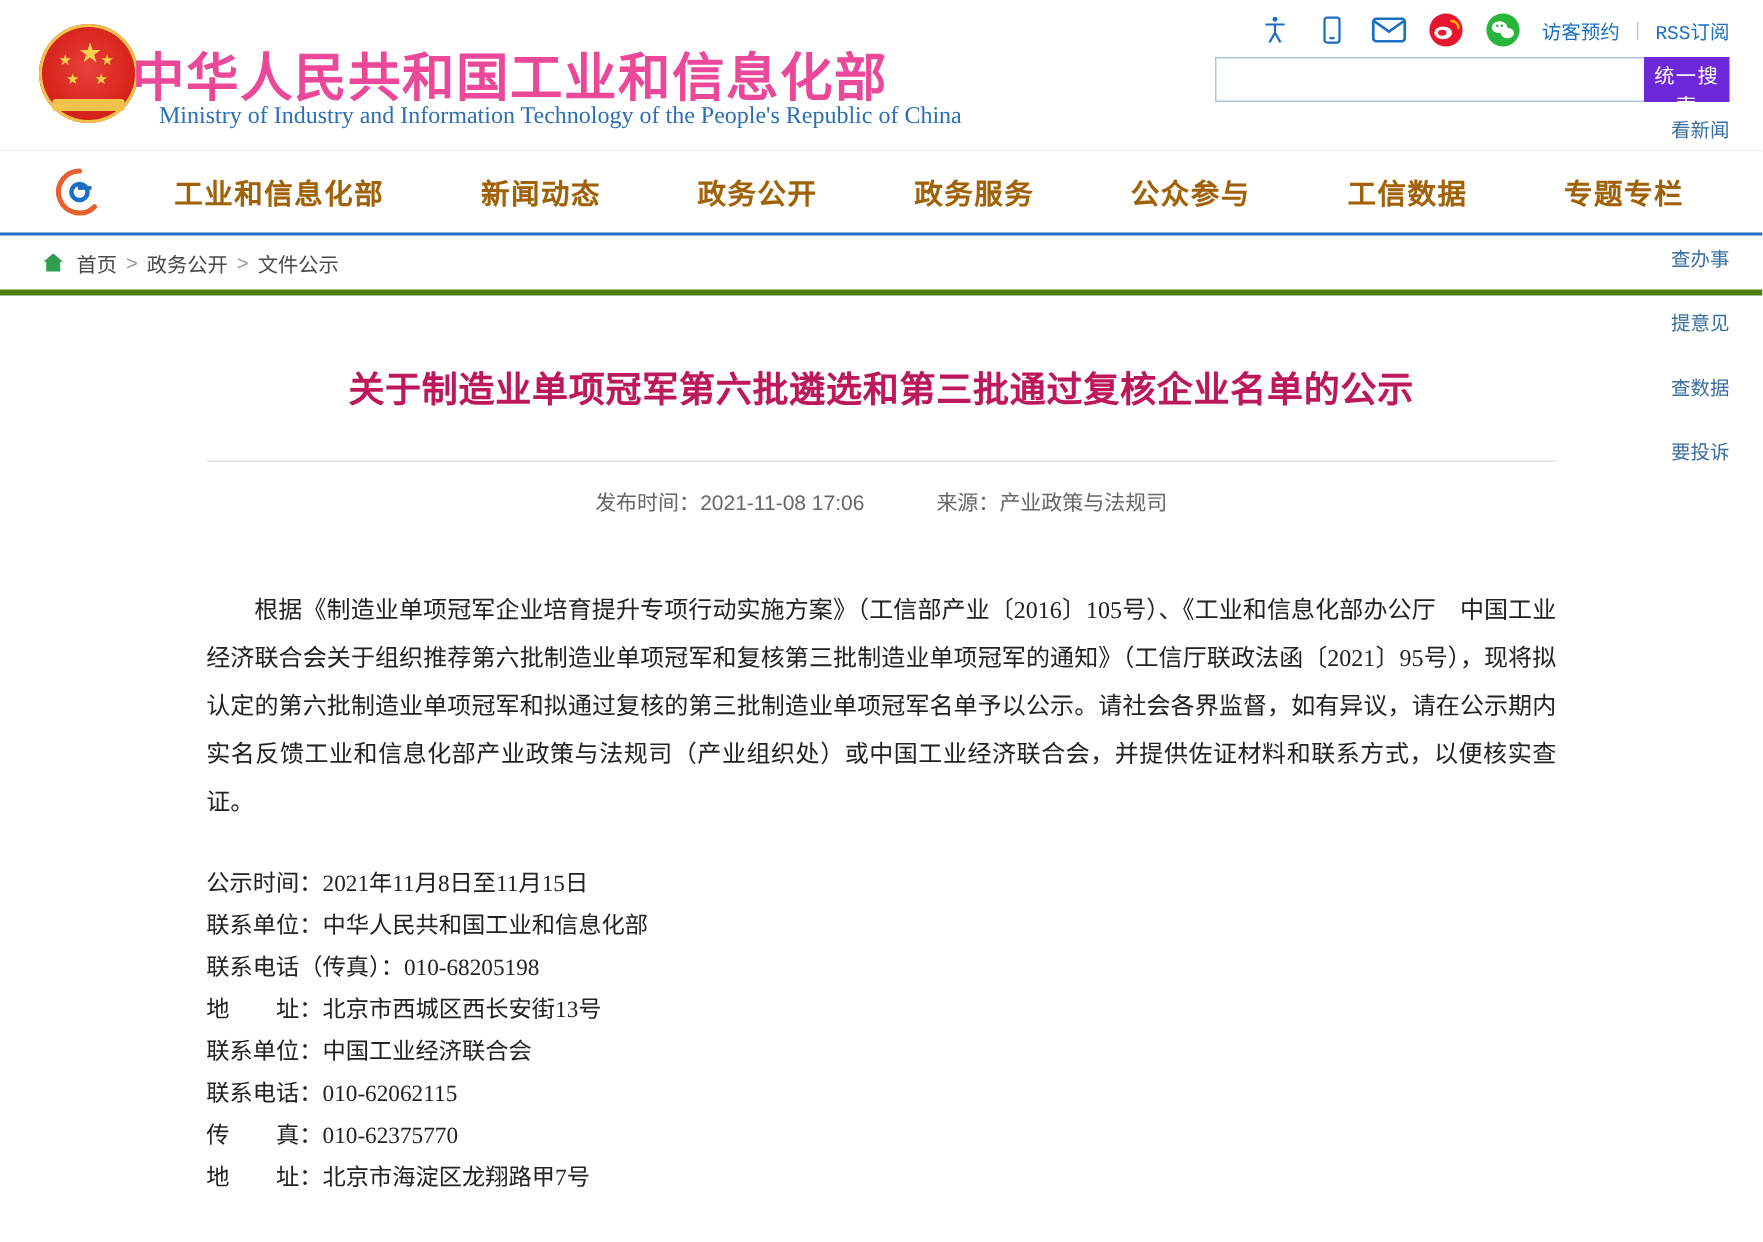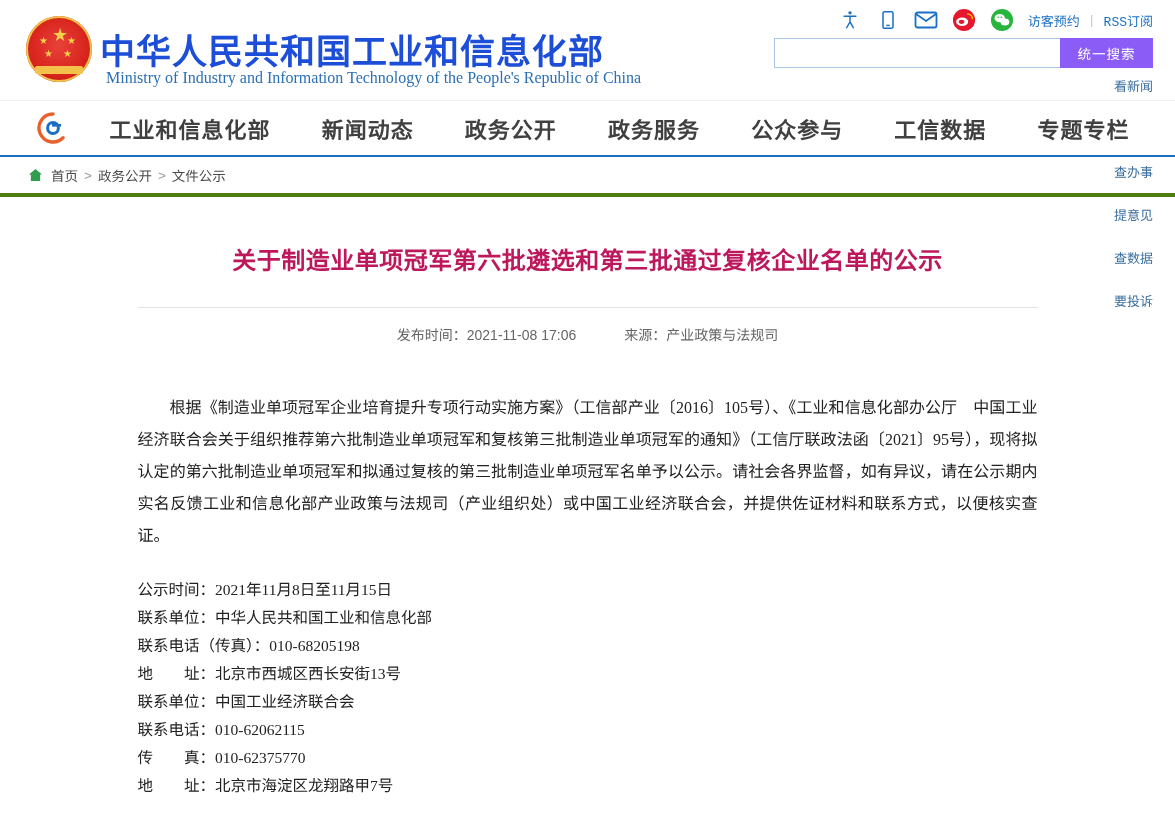--- a/index.html
+++ b/index.html
@@ -45,24 +45,24 @@
   .emblem-base {
     position: absolute;
     left: 9px; bottom: 8px;
     width: 48px; height: 8px;
     background: #f3c24a;
     border-radius: 2px;
   }
 
   .site-title {
     position: absolute;
-    left: 100px; top: 23px;
+    left: 88px; top: 23px;
     font-size: 35px;
     font-weight: bold;
-    color: #1d4ed8;
+    color: #ec4899;
     letter-spacing: 1px;
     font-family: "Liberation Serif", "DejaVu Serif", serif;
     white-space: nowrap;
   }
   .site-subtitle {
     position: absolute;
     left: 106px; top: 69px;
     font-size: 16px;
     color: #2b6fb5;
     white-space: nowrap;
@@ -104,22 +104,22 @@
   .search-input {
     width: 286px; height: 30px;
     border: 1px solid #a9c6e2;
     border-right: none;
     outline: none;
     padding: 0 8px;
     font-size: 13px;
     background: #fff;
   }
   .search-btn {
-    width: 93px; height: 30px;
-    background: #8b5cf6;
+    width: 57px; height: 30px;
+    background: #6d28d9;
     color: #fff;
     border: none;
     font-size: 13.5px;
     cursor: pointer;
     letter-spacing: 1px;
     font-family: "Liberation Sans", sans-serif;
   }
   .quick-links {
     position: absolute;
     right: 22px; top: 76px;
@@ -152,23 +152,23 @@
     position: relative;
   }
   .nav-items {
     display: flex;
     flex: 1;
     align-items: center;
     justify-content: space-around;
     padding-right: 20px;
   }
   .nav-item {
-    font-size: 22px;
+    font-size: 19px;
     font-weight: bold;
-    color: #404040;
+    color: #a16207;
     cursor: pointer;
     letter-spacing: 1px;
     white-space: nowrap;
   }
 
   
   .crumb {
     position: relative;
     height: 40px;
     display: flex;

